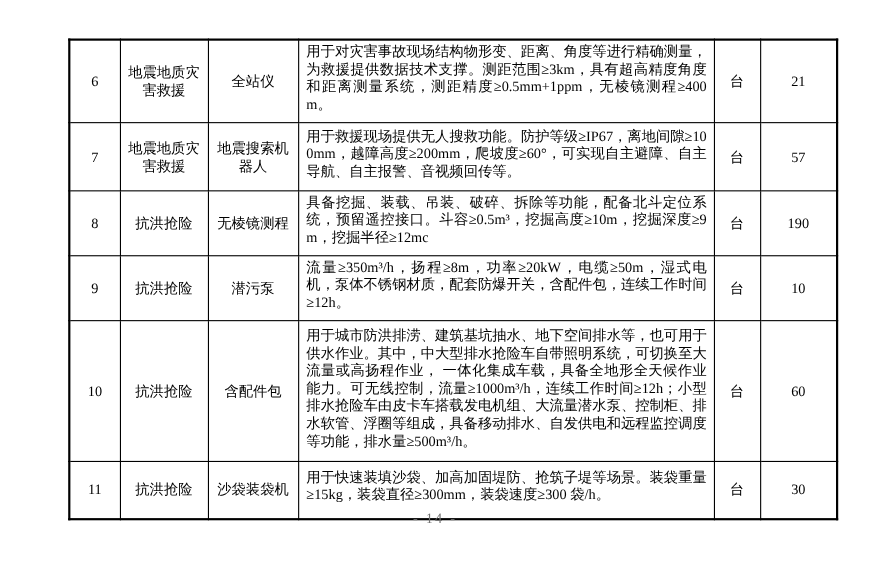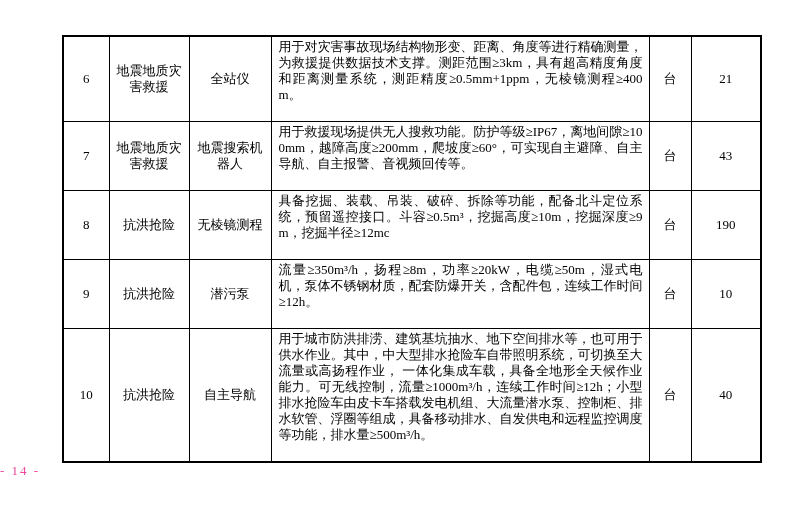--- a/index.html
+++ b/index.html
@@ -33,29 +33,30 @@
     overflow: hidden;
     word-break: break-all;
   }
   td.c {
     text-align: center;
     padding: 1px 2px;
   }
   td.desc {
     text-align: justify;
     text-justify: inter-ideograph;
-    padding: 2px 6px 18px 7px;
+    padding: 2px 6px 8px 7px;
   }
   .pageno {
     position: absolute;
     left: 0;
     top: 463px;
     width: 100%;
+    text-align: center;
     font-size: 13px;
-    color: #ec4899;
+    color: #737373;
     letter-spacing: 2px;
   }
 </style>
 </head>
 <body>
 
 <div class="page">
 
   <table class="equip">
     <colgroup>
@@ -74,44 +75,52 @@
         <td class="desc">用于对灾害事故现场结构物形变、距离、角度等进行精确测量，为救援提供数据技术支撑。测距范围≥3km，具有超高精度角度和距离测量系统，测距精度≥0.5mm+1ppm，无棱镜测程≥400m。</td>
         <td class="c">台</td>
         <td class="c">21</td>
       </tr>
       <tr style="height:62px">
         <td class="c">7</td>
         <td class="c">地震地质灾害救援</td>
         <td class="c">地震搜索机器人</td>
         <td class="desc">用于救援现场提供无人搜救功能。防护等级≥IP67，离地间隙≥100mm，越障高度≥200mm，爬坡度≥60°，可实现自主避障、自主导航、自主报警、音视频回传等。</td>
         <td class="c">台</td>
-        <td class="c">43</td>
+        <td class="c">57</td>
       </tr>
       <tr style="height:46px">
         <td class="c">8</td>
         <td class="c">抗洪抢险</td>
         <td class="c">无棱镜测程</td>
         <td class="desc">具备挖掘、装载、吊装、破碎、拆除等功能，配备北斗定位系统，预留遥控接口。斗容≥0.5m³，挖掘高度≥10m，挖掘深度≥9m，挖掘半径≥12mc</td>
         <td class="c">台</td>
         <td class="c">190</td>
       </tr>
       <tr style="height:44px">
         <td class="c">9</td>
         <td class="c">抗洪抢险</td>
         <td class="c">潜污泵</td>
         <td class="desc">流量≥350m³/h，扬程≥8m，功率≥20kW，电缆≥50m，湿式电机，泵体不锈钢材质，配套防爆开关，含配件包，连续工作时间≥12h。</td>
         <td class="c">台</td>
         <td class="c">10</td>
       </tr>
       <tr style="height:128px">
         <td class="c">10</td>
         <td class="c">抗洪抢险</td>
-        <td class="c">自主导航</td>
+        <td class="c">含配件包</td>
         <td class="desc">用于城市防洪排涝、建筑基坑抽水、地下空间排水等，也可用于供水作业。其中，中大型排水抢险车自带照明系统，可切换至大流量或高扬程作业， 一体化集成车载，具备全地形全天候作业能力。可无线控制，流量≥1000m³/h，连续工作时间≥12h；小型排水抢险车由皮卡车搭载发电机组、大流量潜水泵、控制柜、排水软管、浮圈等组成，具备移动排水、自发供电和远程监控调度等功能，排水量≥500m³/h。</td>
         <td class="c">台</td>
-        <td class="c">40</td>
+        <td class="c">60</td>
+      </tr>
+      <tr style="height:52px">
+        <td class="c">11</td>
+        <td class="c">抗洪抢险</td>
+        <td class="c">沙袋装袋机</td>
+        <td class="desc">用于快速装填沙袋、加高加固堤防、抢筑子堤等场景。装袋重量≥15kg，装袋直径≥300mm，装袋速度≥300 袋/h。</td>
+        <td class="c">台</td>
+        <td class="c">30</td>
       </tr>
     </tbody>
   </table>
 
   <div class="pageno">- 14 -</div>
 
 </div>
 
 </body></html>

